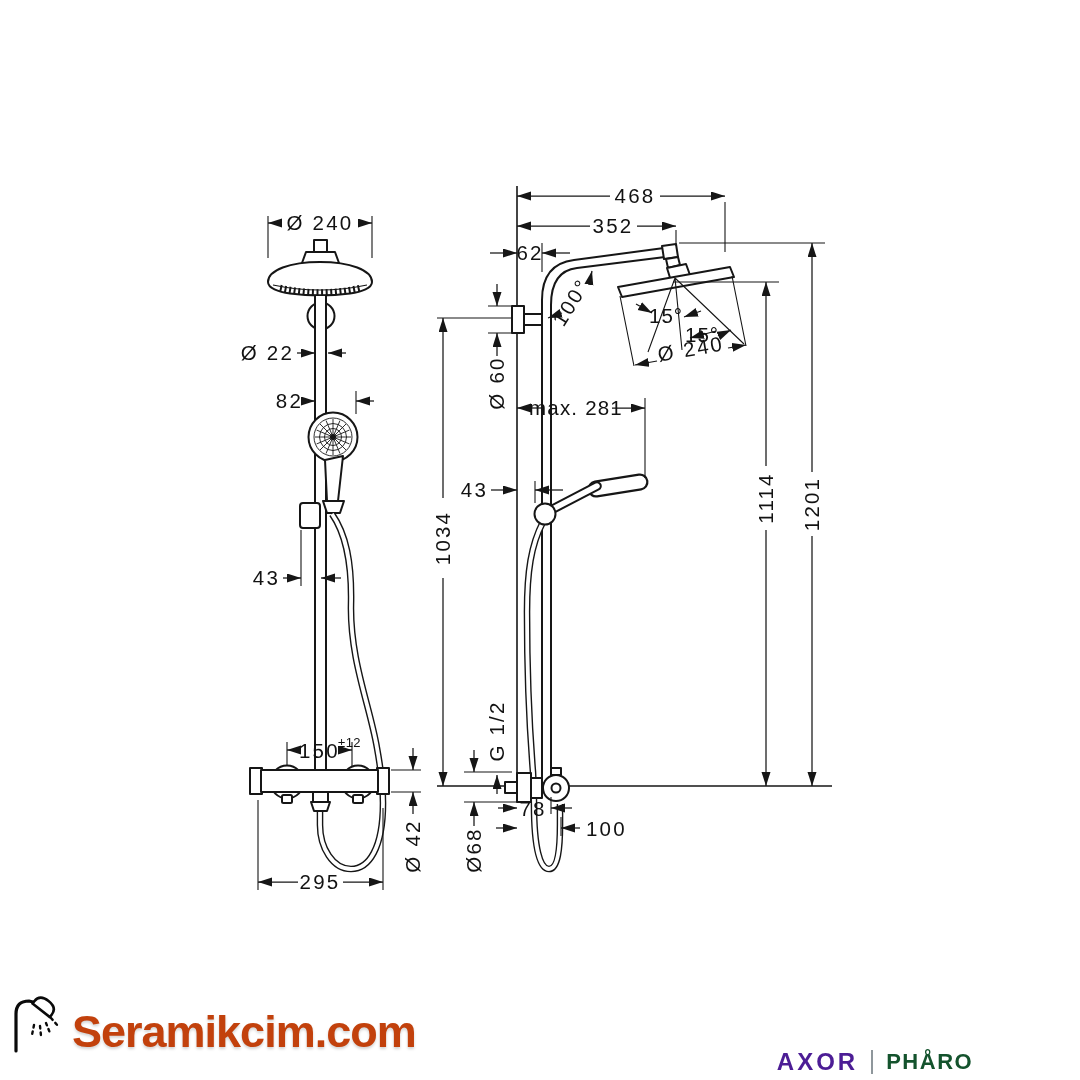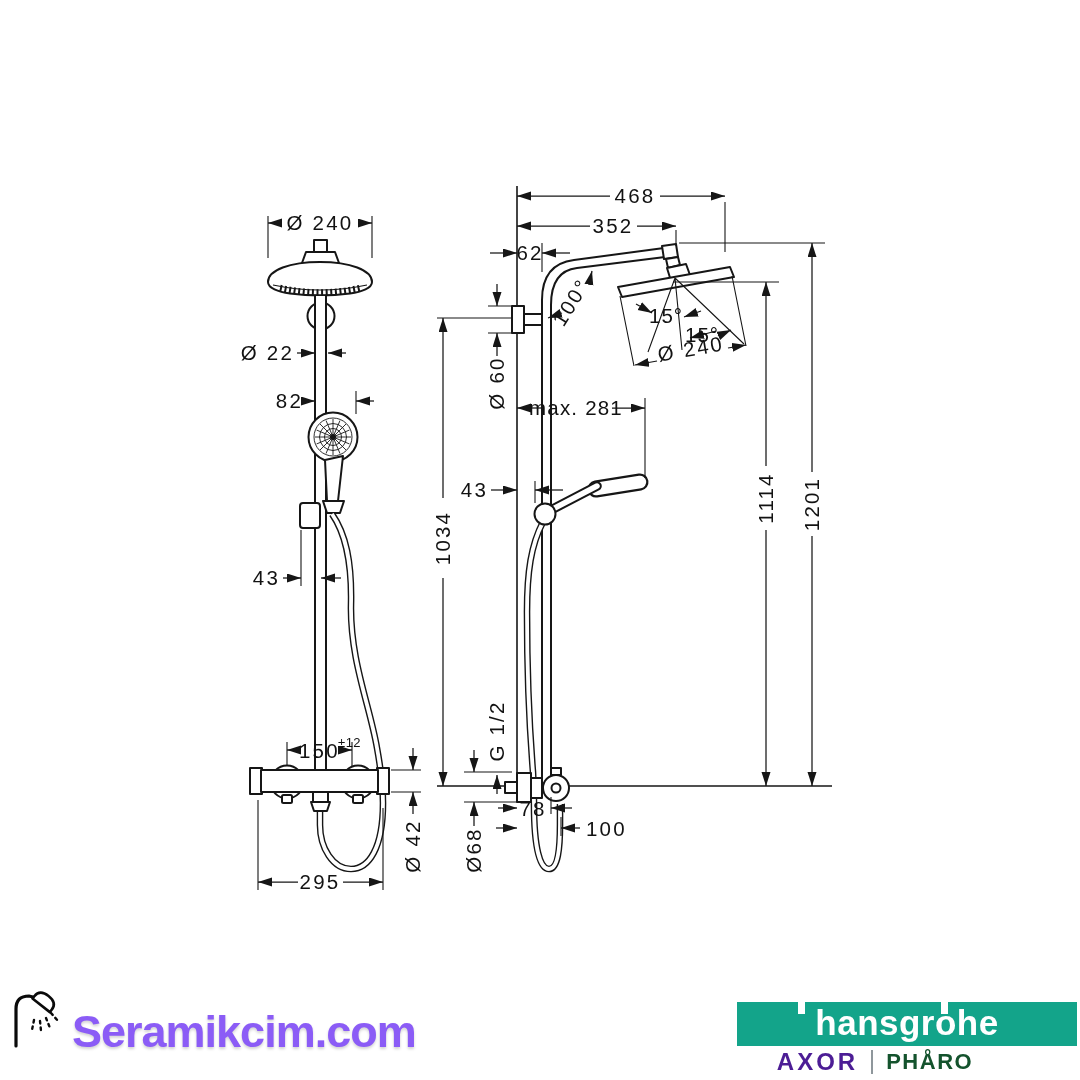--- a/index.html
+++ b/index.html
@@ -10,21 +10,21 @@
   .lblc{text-anchor:middle;}
   .lble{text-anchor:end;}
   .part{fill:#fff;stroke:#161616;stroke-width:2;stroke-linejoin:round;}
   .pline{fill:none;stroke:#161616;stroke-width:2;stroke-linejoin:round;}
   .thin{fill:none;stroke:#161616;stroke-width:1.1;}
   .dim{fill:none;stroke:#161616;stroke-width:1.25;}
   .hoseb{fill:none;stroke:#161616;stroke-width:6.6;}
   .hosew{fill:none;stroke:#fff;stroke-width:3.8;}
   .mesh{fill:none;stroke:#161616;stroke-width:.9;}
   
-  .watermark{position:absolute;left:12px;top:990px;display:flex;align-items:flex-start;color:#8b5cf6;}
+  .watermark{position:absolute;left:12px;top:990px;display:flex;align-items:center;color:#c2410c;}
   .watermark .wm-text{font-weight:bold;font-size:45px;letter-spacing:-1px;margin:16px 0 0 8px;text-shadow:0 2px 3px rgba(0,0,0,.18);}
   
   .hg-bar{position:absolute;left:737px;top:1002px;width:340px;height:44px;}
   .hg-text{position:absolute;left:0;top:0;width:100%;height:44px;line-height:42px;text-align:center;color:#fff;font-weight:bold;font-size:35px;letter-spacing:.5px;}
   .hg-notch{position:absolute;top:0;width:7px;height:12px;background:#fff;}
   .hg-notch.n1{left:61px;}
   .hg-notch.n2{left:204px;}
   .hg-sub{position:absolute;left:737px;top:1048px;width:340px;display:flex;justify-content:center;align-items:center;gap:13px;transform:translateX(-32px);}
   .axor{font-weight:bold;font-size:24px;letter-spacing:3px;color:#4c1d95;}
   .pharo{font-weight:bold;font-size:22px;letter-spacing:1.5px;color:#14532d;}
@@ -267,24 +267,19 @@
       <path d="M22,30 L20,40"></path>
       <path d="M28,31 L29,41"></path>
       <path d="M34,28 L38,38"></path>
       <path d="M39,23 L46,31"></path>
     </g>
   </svg>
   <span class="wm-text">Seramikcim.com</span>
 </div>
 
 
-<div class="hg-bar" style="background: rgb(19, 164, 138);">
-  <span class="hg-notch n1"></span>
-  <span class="hg-notch n2"></span>
-  <div class="hg-text">hansgrohe</div>
-</div>
 <div class="hg-sub">
   <span class="axor">AXOR</span>
   <span class="brand-divider"></span>
   <span class="pharo">PHÅRO</span>
 </div>
 
 </div>
 
 </body></html>

